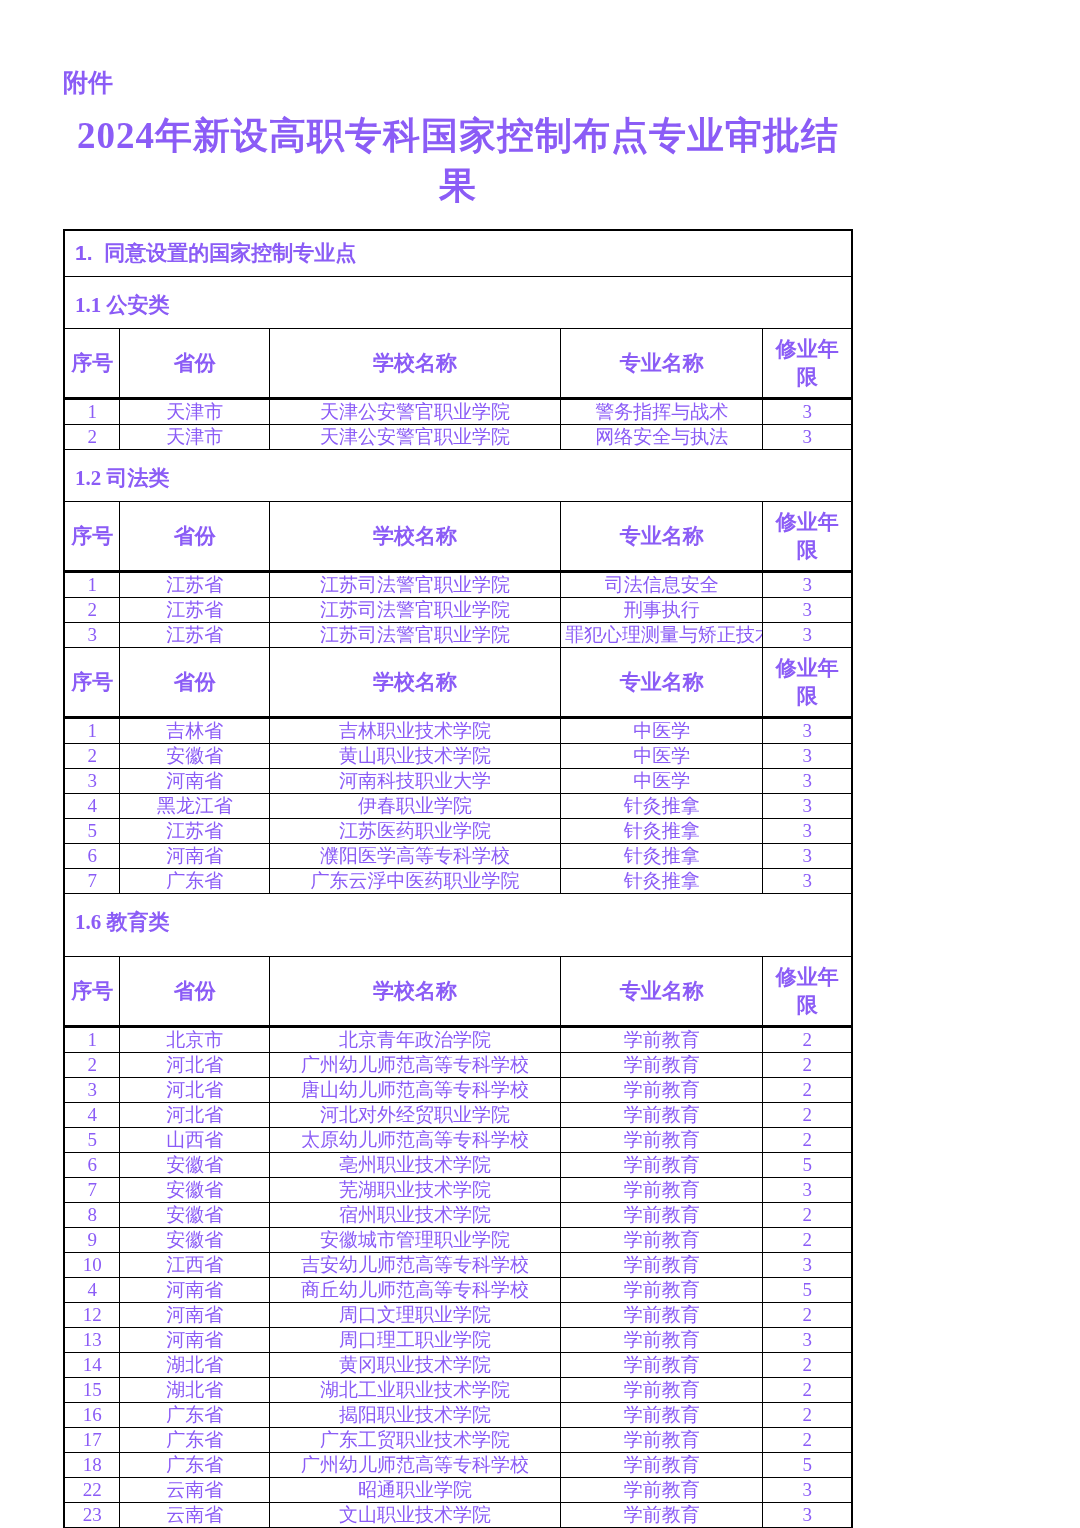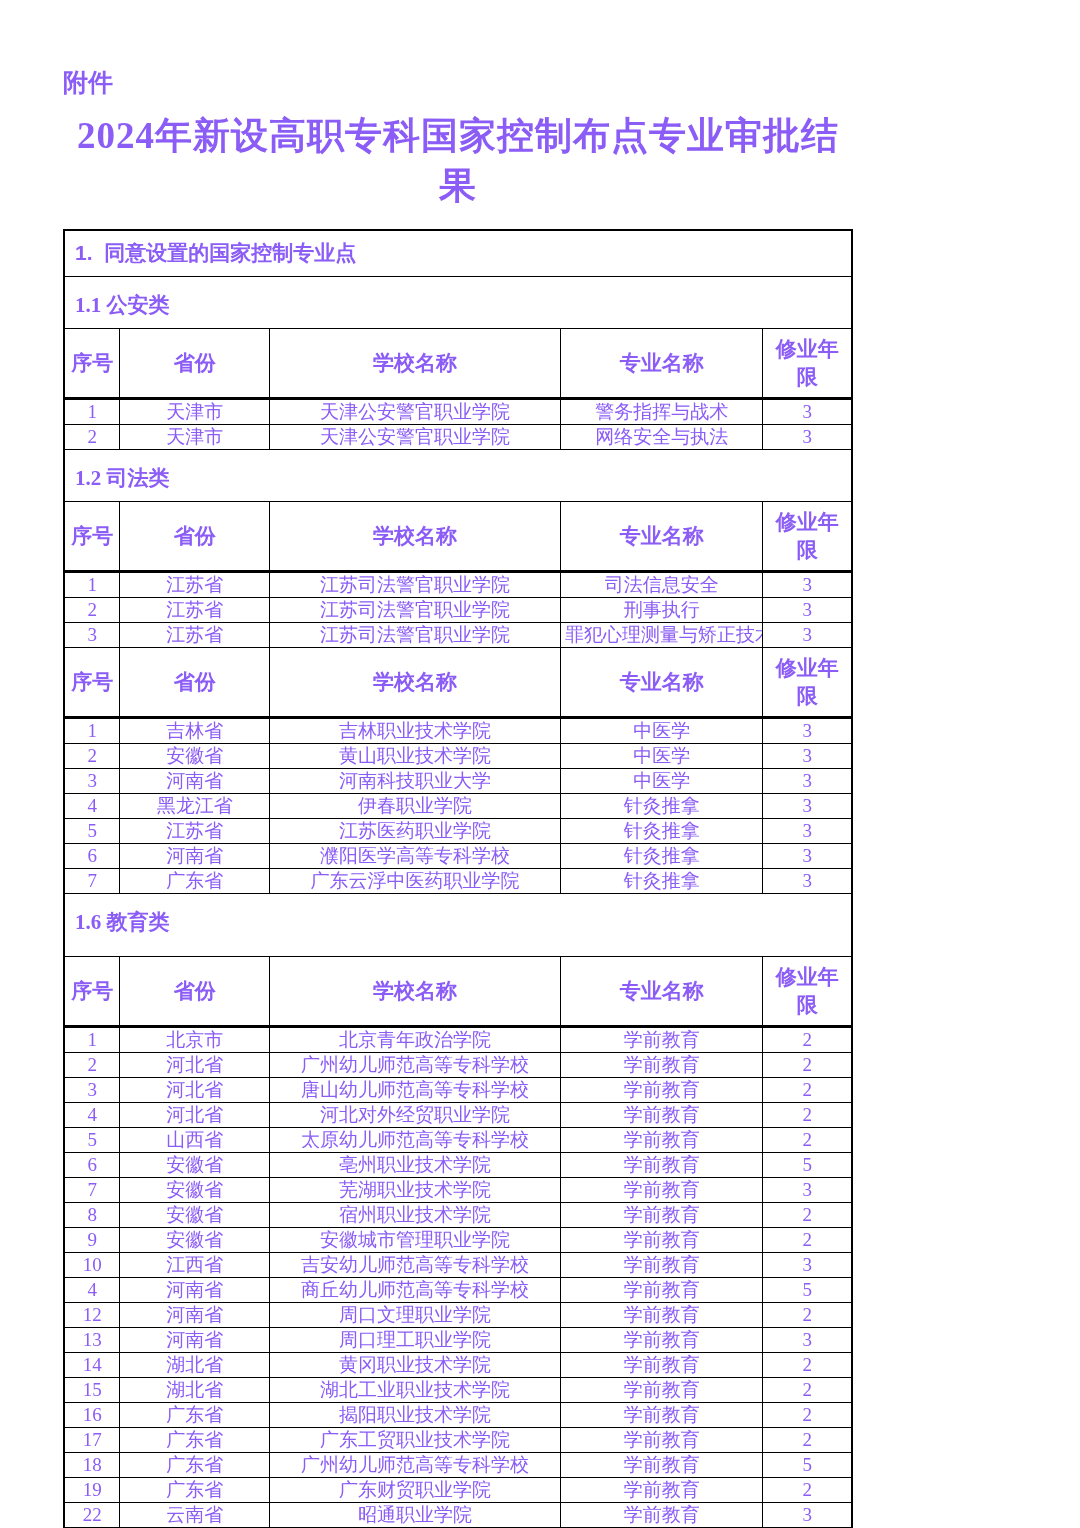--- a/index.html
+++ b/index.html
@@ -346,27 +346,20 @@
           <td class="data-cell">2</td>
         </tr>
         <tr class="data-row">
           <td class="data-cell">18</td>
           <td class="data-cell">广东省</td>
           <td class="data-cell">广州幼儿师范高等专科学校</td>
           <td class="data-cell">学前教育</td>
           <td class="data-cell">5</td>
         </tr>
         <tr class="data-row">
-          <td class="data-cell">19</td>
-          <td class="data-cell">广东省</td>
-          <td class="data-cell">广东财贸职业学院</td>
-          <td class="data-cell">学前教育</td>
-          <td class="data-cell">2</td>
-        </tr>
-        <tr class="data-row">
           <td class="data-cell">22</td>
           <td class="data-cell">云南省</td>
           <td class="data-cell">昭通职业学院</td>
           <td class="data-cell">学前教育</td>
           <td class="data-cell">3</td>
         </tr>
         <tr class="data-row">
           <td class="data-cell">23</td>
           <td class="data-cell">云南省</td>
           <td class="data-cell">文山职业技术学院</td>

